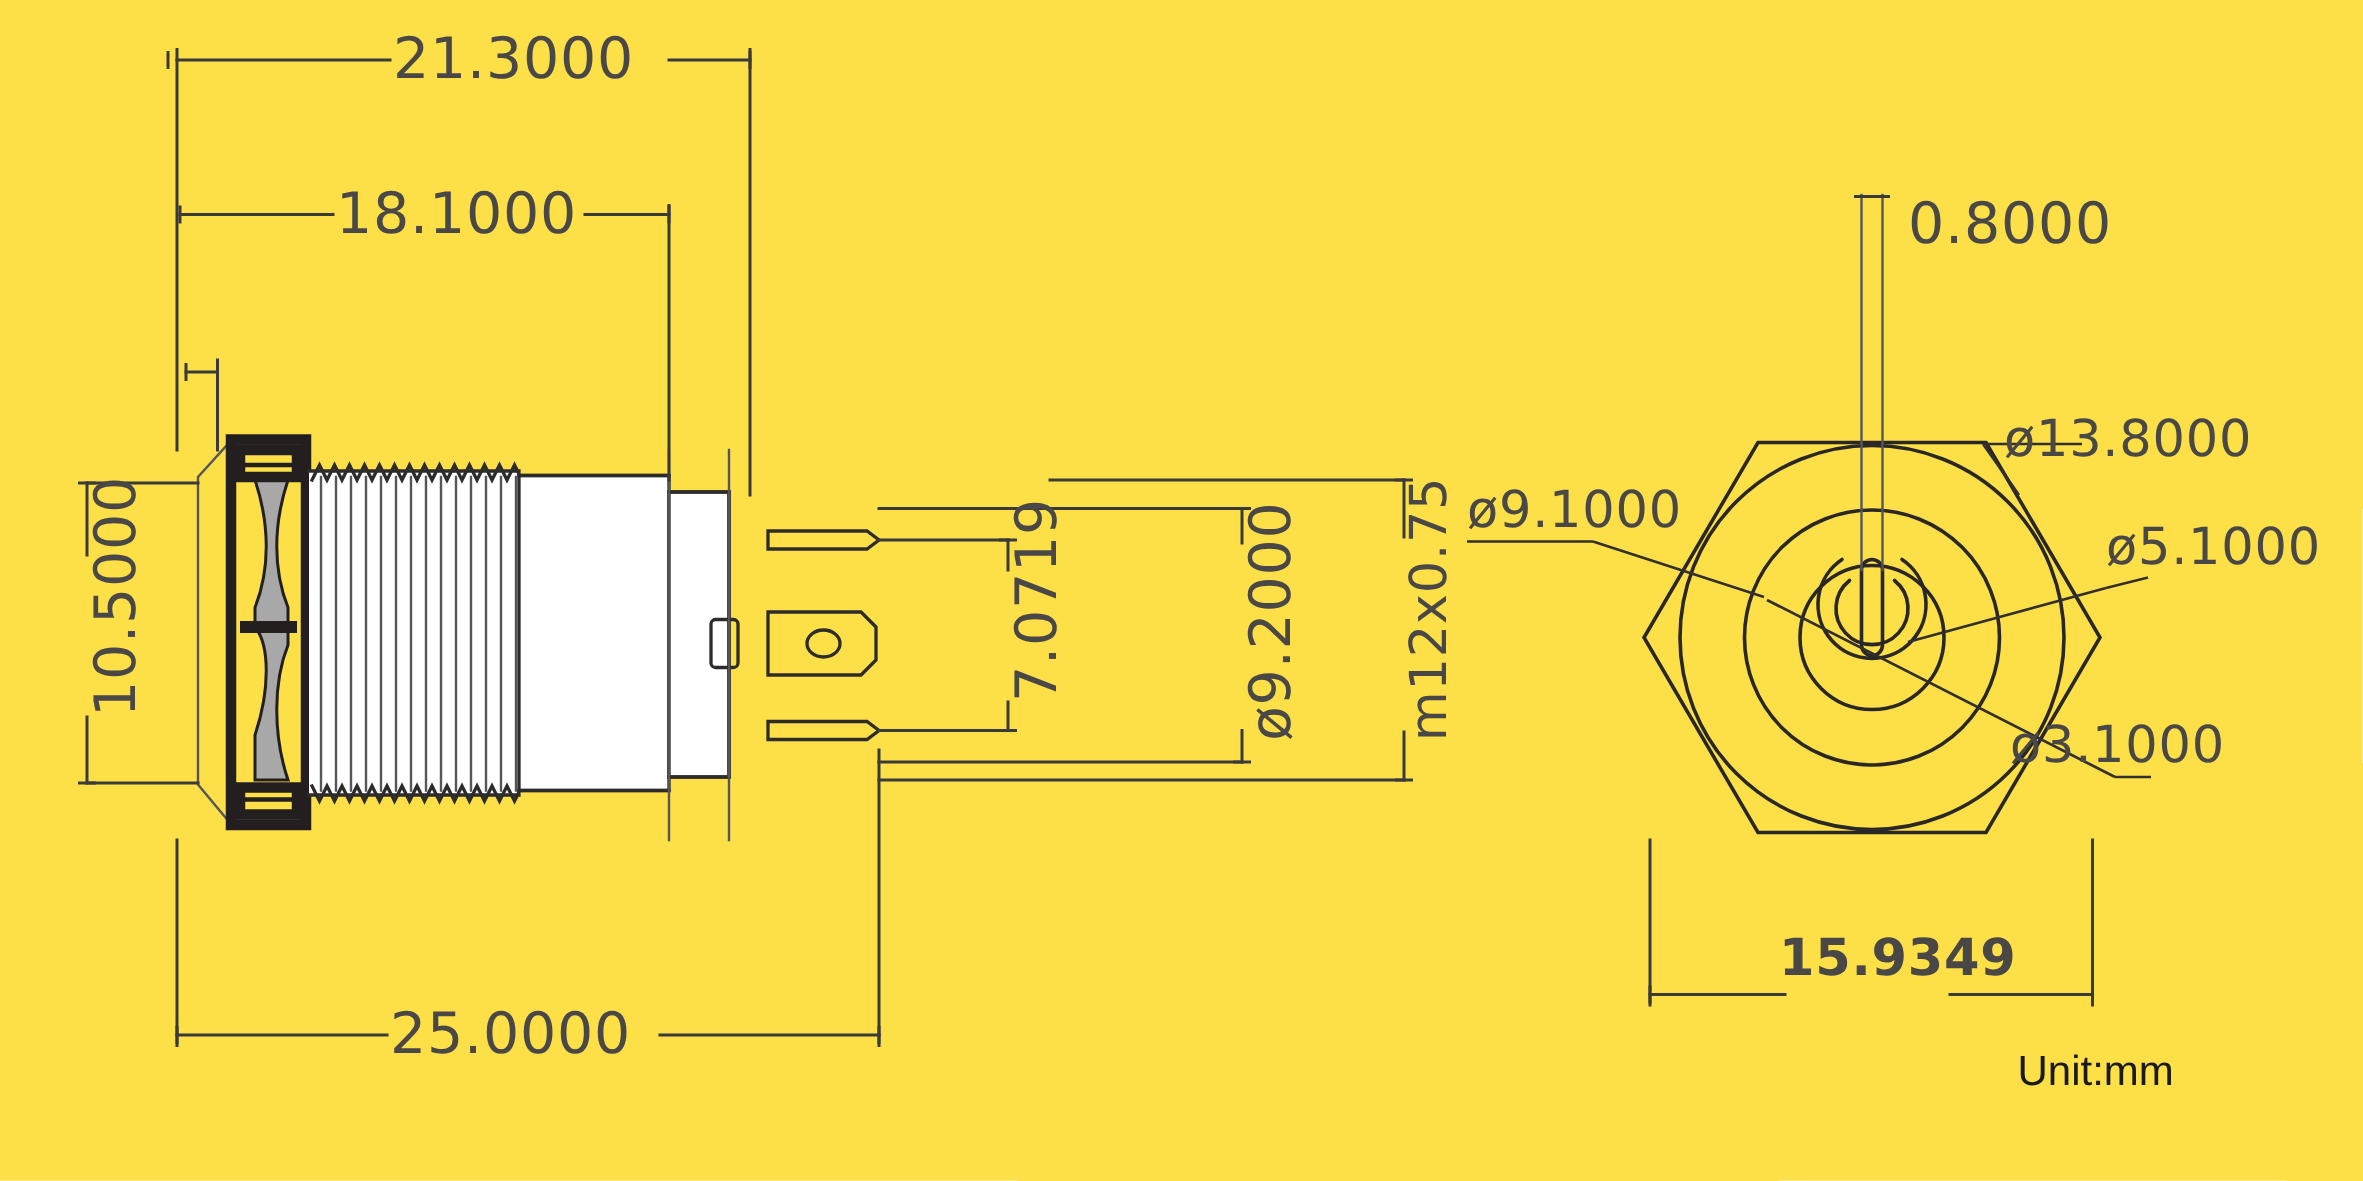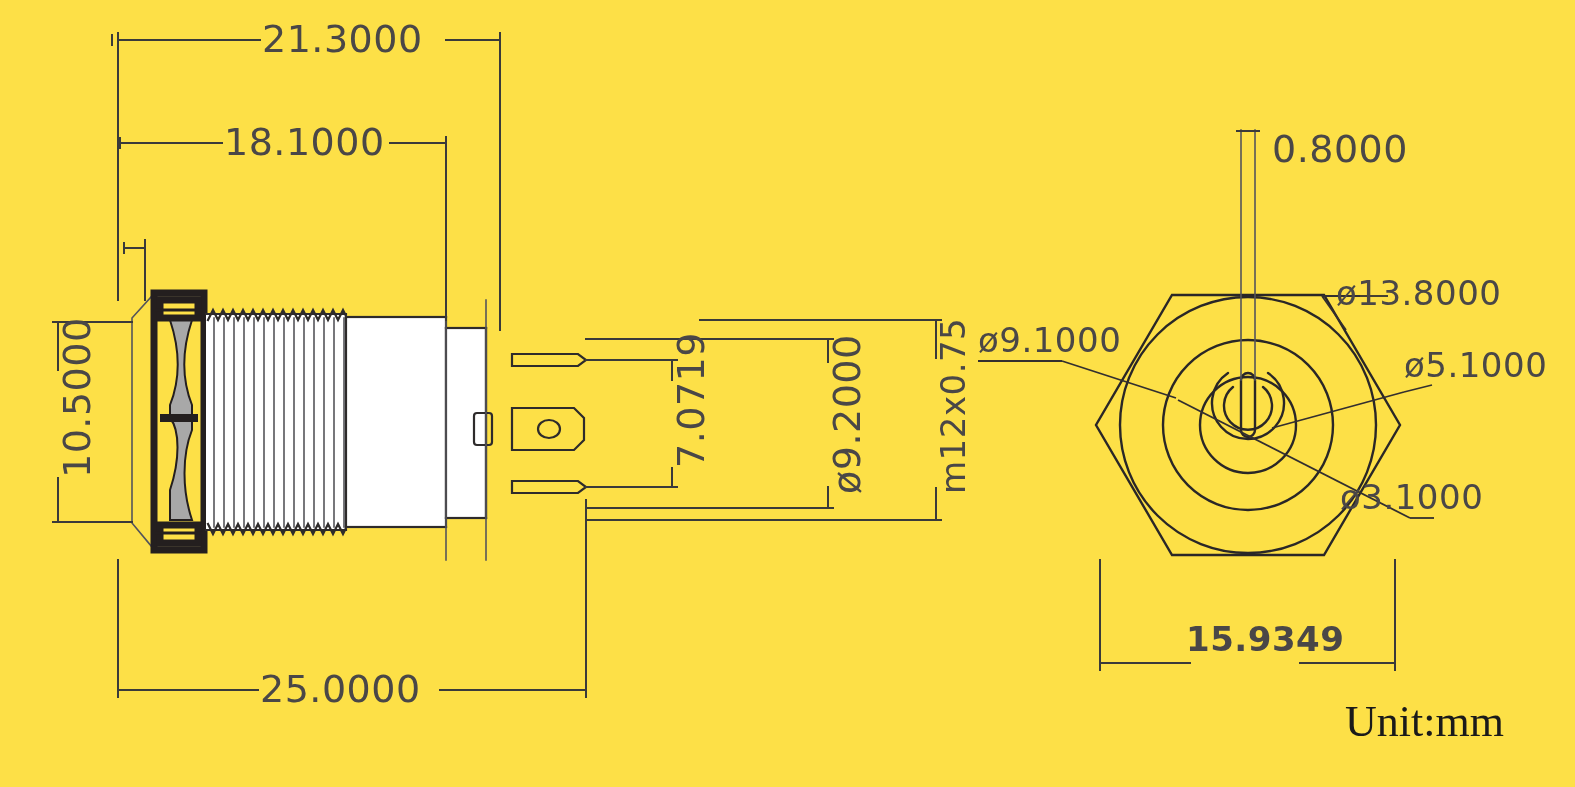--- a/index.html
+++ b/index.html
@@ -82,22 +82,22 @@
     line-height: 1;
   }
   .dimtext.small { font-size: 34px; }
   .dimtext.vert {
     transform-origin: left top;
     transform: rotate(-90deg);
   }
   .unit-label {
     position: absolute;
     color: #1a1a1a;
-    font-family: Liberation Serif, serif;
-    font-size: 44px;
+    font-family: Liberation Sans, sans-serif;
+    font-size: 28px;
     white-space: nowrap;
     line-height: 1;
   }
 </style>
 </head>
 <body>
 
 <div id="drawing-root">
 
   <svg class="cad" viewBox="0 0 1575 787">

